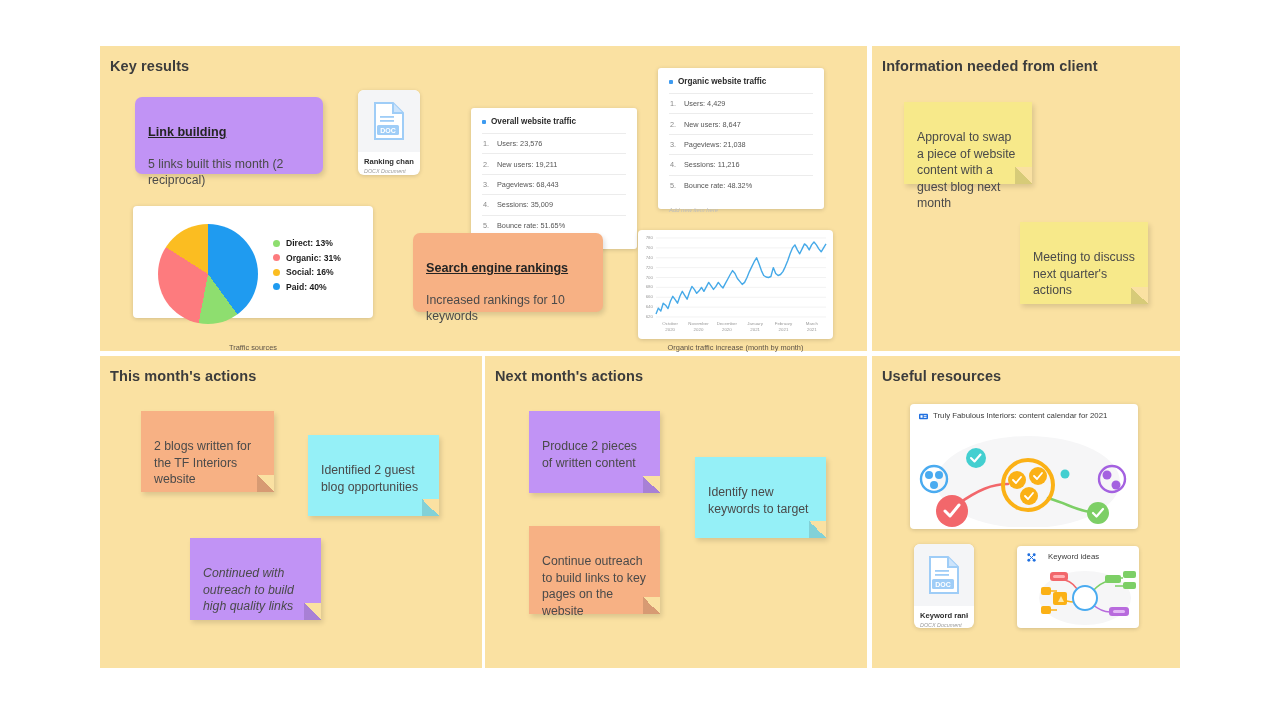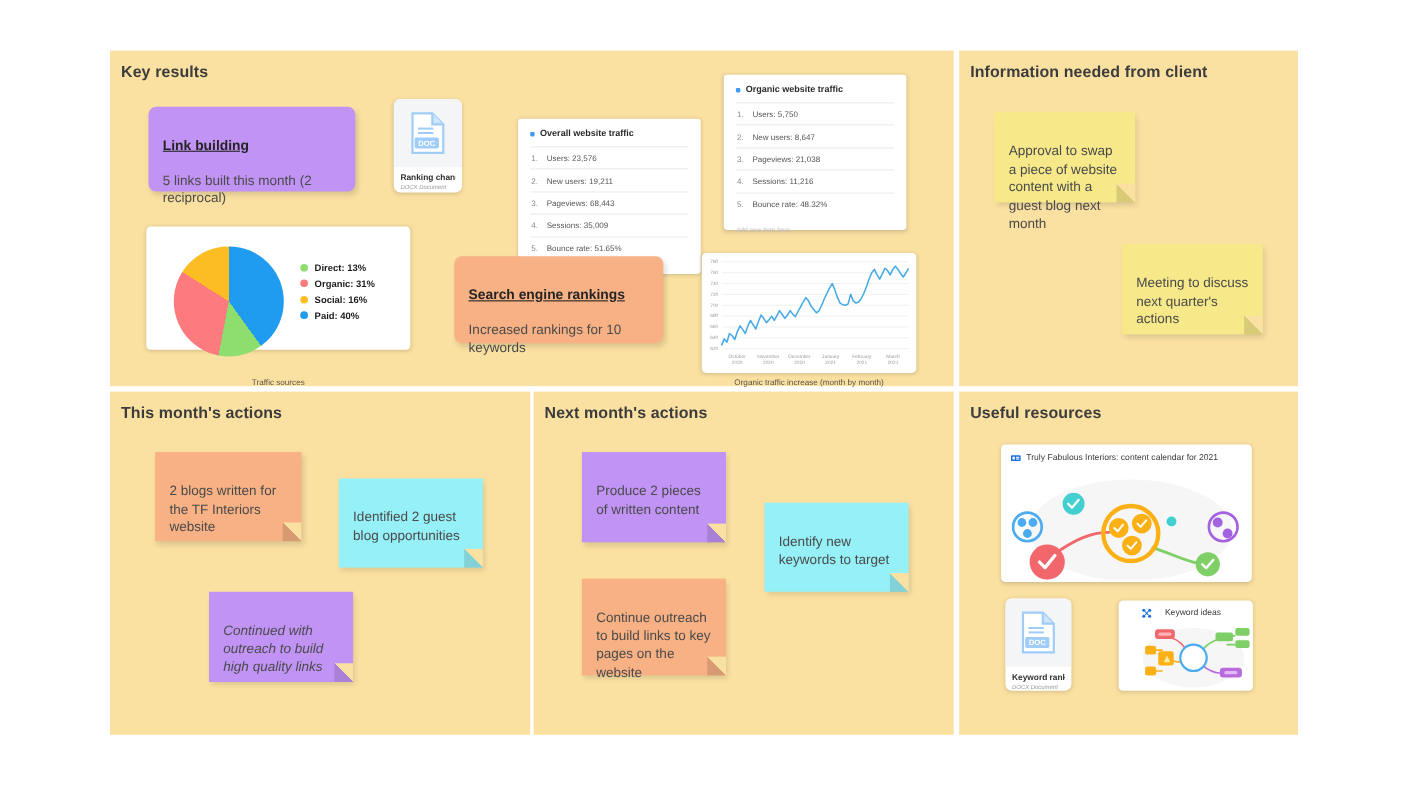--- a/index.html
+++ b/index.html
@@ -224,21 +224,21 @@
       <div class="tc-foot">Add new item here</div>
     </div>
 
     <div class="traffic-card" style="left:558px; top:22px; width:166px; height:141px;">
       <div class="tc-head">
         <span class="tc-bullet"></span>
         <span>Organic website traffic</span>
       </div>
       <div class="tc-row">
         <span class="tc-num">1.</span>
-        <span>Users: 5,750</span>
+        <span>Users: 4,429</span>
       </div>
       <div class="tc-row">
         <span class="tc-num">2.</span>
         <span>New users: 8,647</span>
       </div>
       <div class="tc-row">
         <span class="tc-num">3.</span>
         <span>Pageviews: 21,038</span>
       </div>
       <div class="tc-row">
@@ -393,21 +393,21 @@
           <text x="16" y="31.6" font-size="7" font-family="Liberation Sans, sans-serif" font-weight="bold" fill="#ffffff" text-anchor="middle">DOC</text>
         </svg>
       </div>
       <div class="doc-meta">
         <div class="doc-name">Keyword rankin...</div>
         <div class="doc-type">DOCX Document</div>
       </div>
     </div>
 
     <div class="wcard" style="left:145px; top:190px; width:122px; height:82px; overflow:hidden;">
-      <div class="mm-head" style="padding:6px 7px 0 21px;gap:12px;">
+      <div class="mm-head" style="padding:6px 7px 0 10px;gap:12px;">
         <svg class="mm-icon" width="9" height="9" viewBox="0 0 10 10">
           <circle cx="2" cy="2" r="1.6" fill="#1f6fe0"></circle>
           <circle cx="8" cy="2" r="1.6" fill="#1f6fe0"></circle>
           <circle cx="2" cy="8" r="1.6" fill="#1f6fe0"></circle>
           <circle cx="8" cy="8" r="1.6" fill="#1f6fe0"></circle>
           <path d="M3.2 3.2 L6.8 6.8 M6.8 3.2 L3.2 6.8" stroke="#1f6fe0" stroke-width="1.1"></path>
         </svg>
         <span>Keyword ideas</span>
       </div>
       <svg width="122" height="62" viewBox="0 0 122 62" style="position:absolute;left:0;top:20px;">

